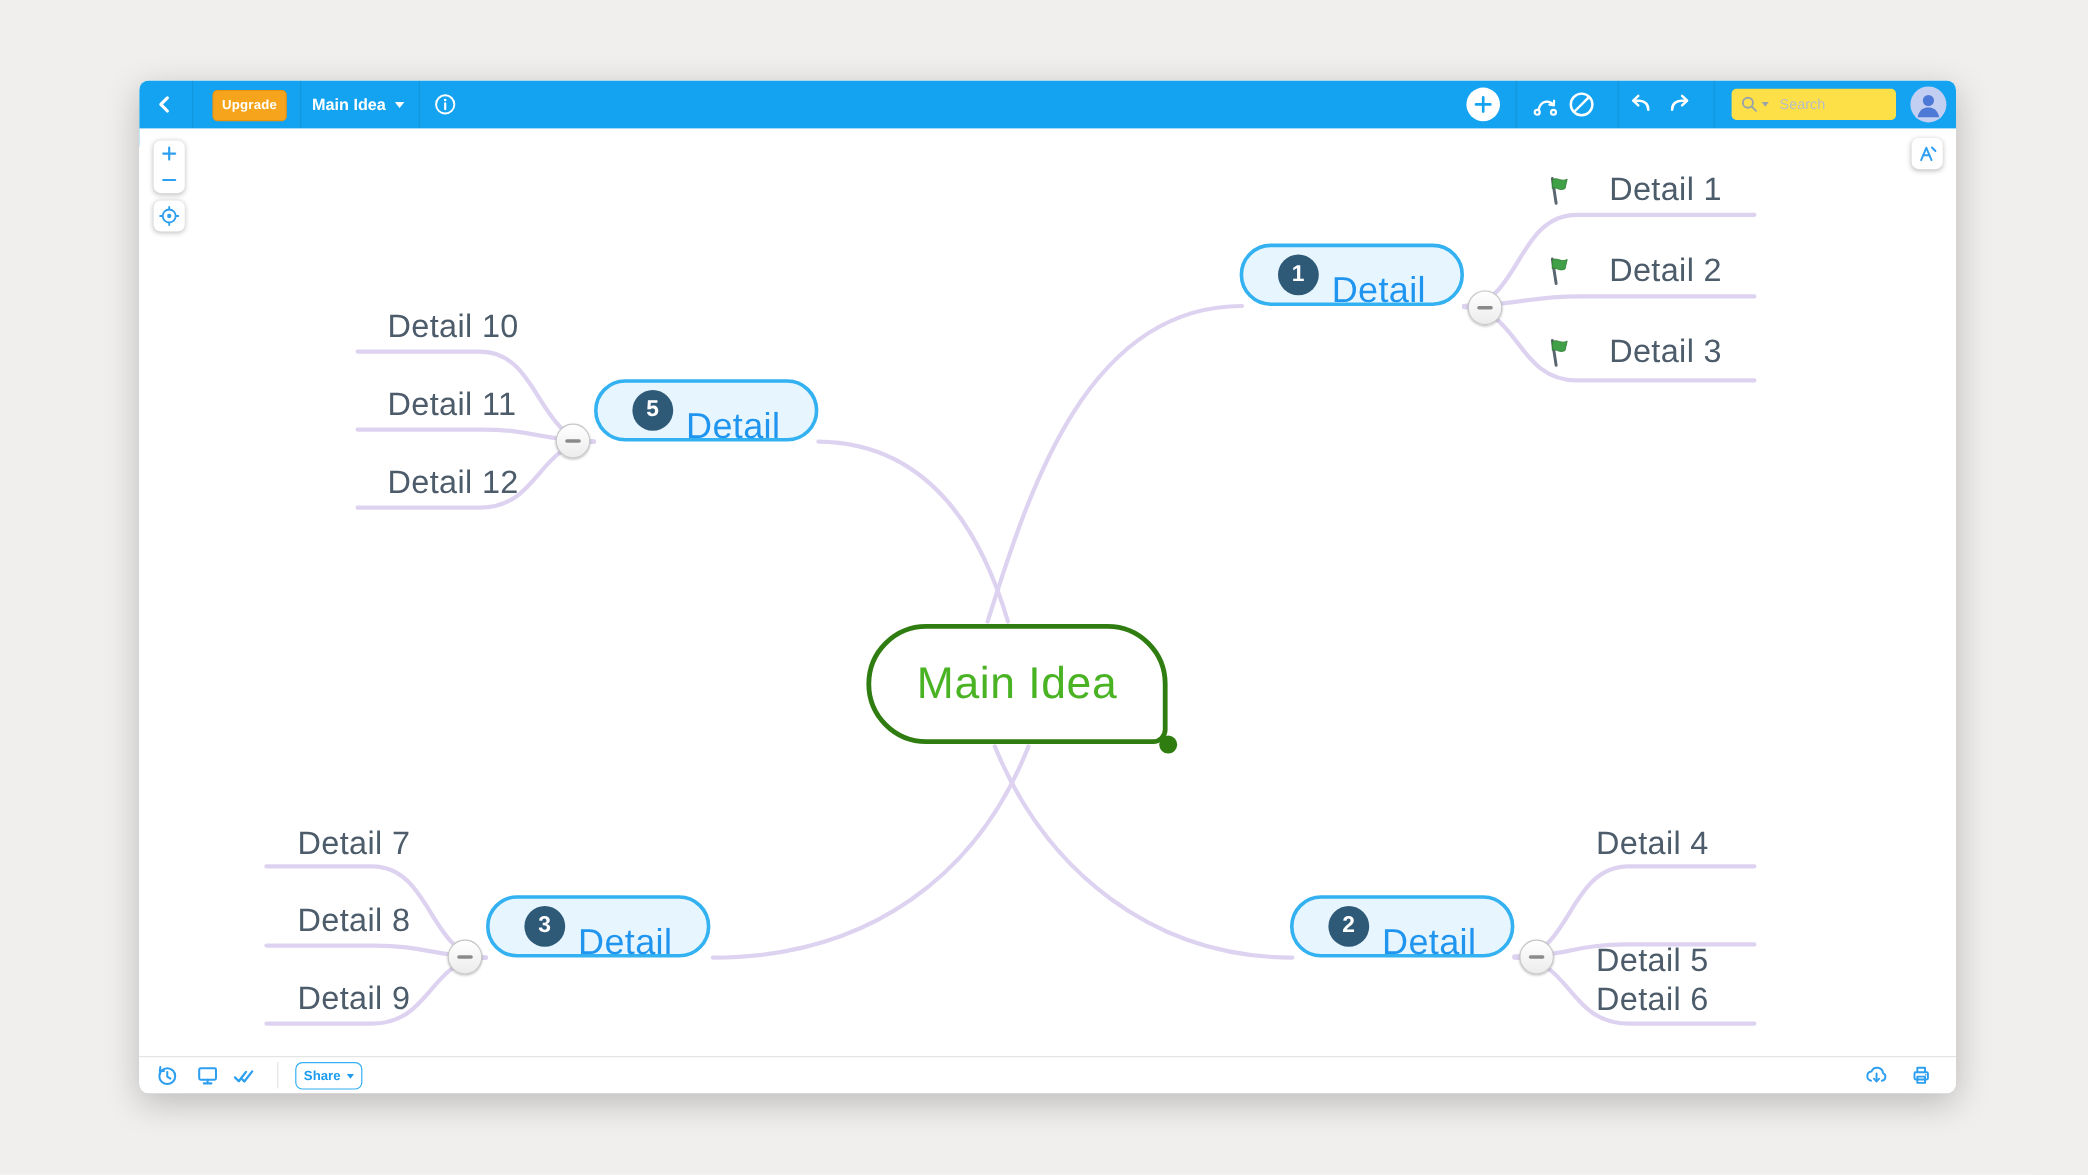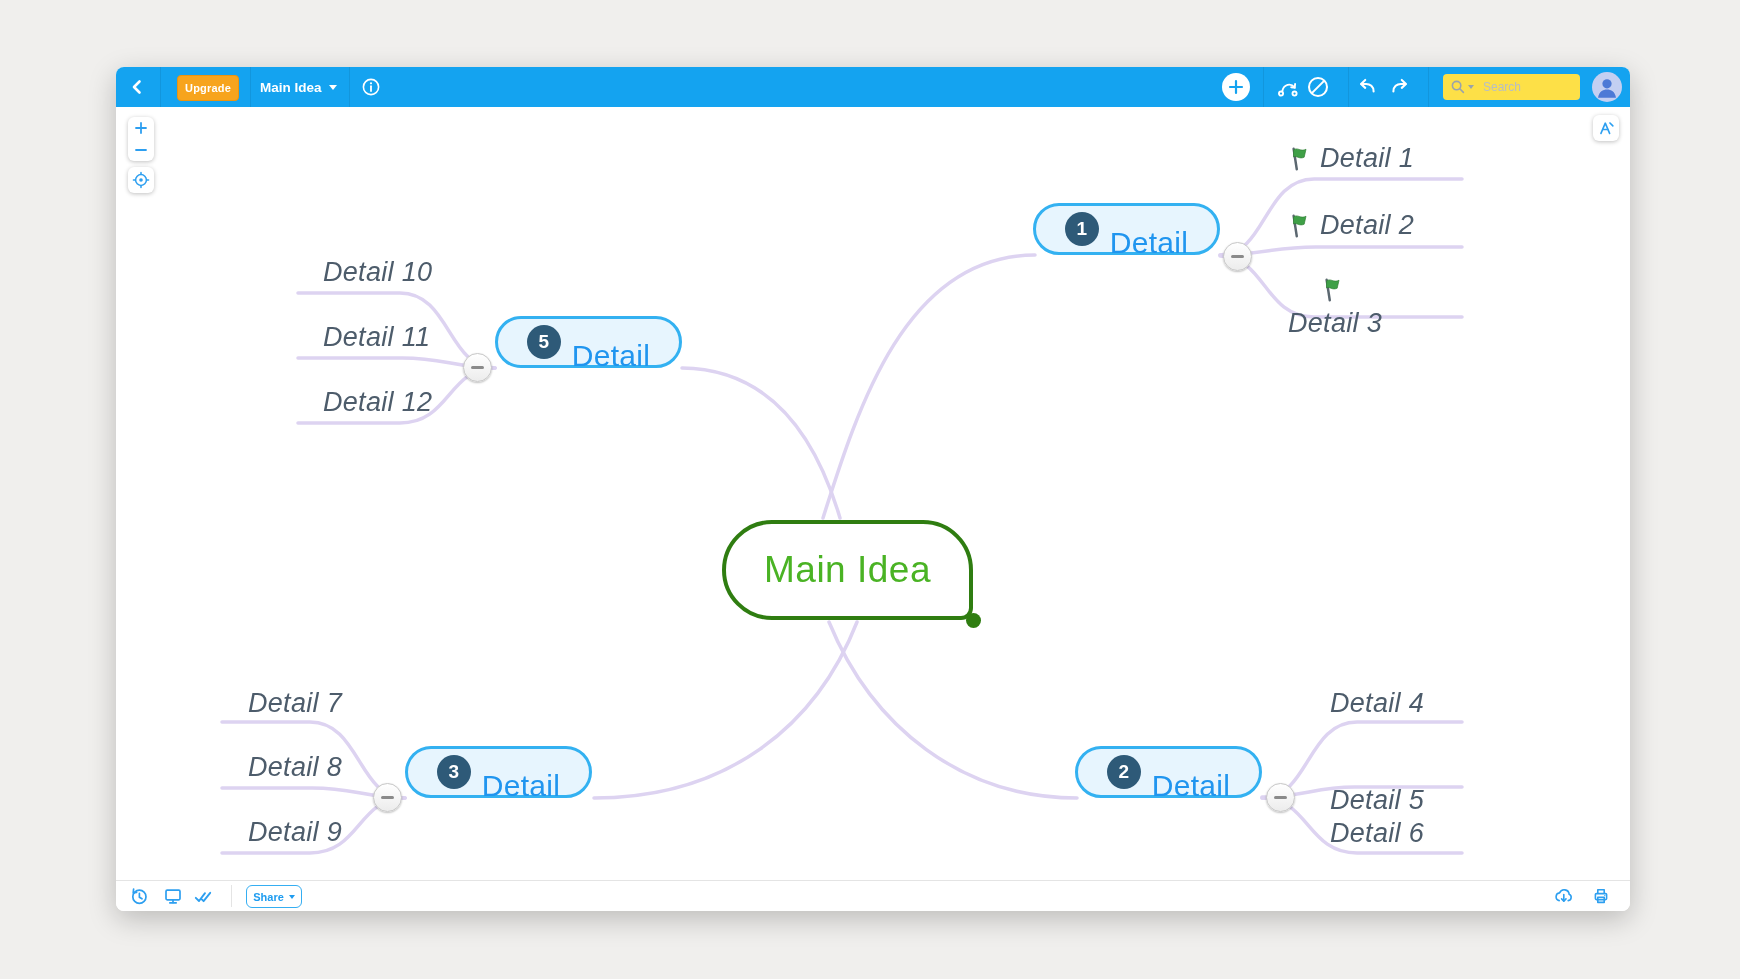--- a/index.html
+++ b/index.html
@@ -106,21 +106,21 @@
   .root .rlabel{font-size:37px;font-weight:500;color:#4ab324;letter-spacing:.5px;}
   .root-dot{position:absolute;left:850px;top:506px;width:15px;height:15px;border-radius:50%;background:#2f7d11;}
   .minus{
     position:absolute;width:29px;height:29px;border-radius:50%;
     background:linear-gradient(#ffffff,#ececec);border:1px solid #c6c6c6;box-sizing:border-box;
     box-shadow:0 1px 2px rgba(0,0,0,.25);cursor:pointer;
     display:flex;align-items:center;justify-content:center;
   }
   .minus i{display:block;width:13px;height:3px;background:#8a8a8a;border-radius:2px;}
   .tnode{
-    position:absolute;display:flex;align-items:center;gap:5px;height:34px;cursor:pointer;font-style:italic;
+    position:absolute;display:flex;align-items:center;gap:26px;height:34px;cursor:pointer;
   }
   .tnode .tlabel{font-size:27px;color:#4d5c6b;letter-spacing:.3px;white-space:nowrap;}
 </style>
 </head>
 <body>
 
 <div class="window">
 
   <div class="topbar">
     <div class="tb-item btn-back">
@@ -321,21 +321,21 @@
     </div>
     <div class="tnode" style="left:1172px;top:101px;">
       <span class="icon">
         <svg width="27" height="27" viewBox="0 0 24 24">
             <path d="M5 3.4 L7.8 21.6" stroke="#5b6770" stroke-width="2.2" stroke-linecap="round" fill="none"></path>
             <path d="M5 4.2 C8.6 1.8 11.2 6.2 16 3.8 L14.4 10.8 C10 13 7.6 9 4.9 10.6 Z" fill="#3fa047" stroke="#2e7d32" stroke-width="0.6"></path>
           </svg>
       </span>
       <span class="tlabel">Detail 2</span>
     </div>
-    <div class="tnode" style="left:1172px;top:169px;flex-direction:column;">
+    <div class="tnode" style="left:1172px;top:169px;">
       <span class="icon">
         <svg width="27" height="27" viewBox="0 0 24 24">
             <path d="M5 3.4 L7.8 21.6" stroke="#5b6770" stroke-width="2.2" stroke-linecap="round" fill="none"></path>
             <path d="M5 4.2 C8.6 1.8 11.2 6.2 16 3.8 L14.4 10.8 C10 13 7.6 9 4.9 10.6 Z" fill="#3fa047" stroke="#2e7d32" stroke-width="0.6"></path>
           </svg>
       </span>
       <span class="tlabel">Detail 3</span>
     </div>
 
     <div class="tnode" style="left:1214px;top:579px;">

